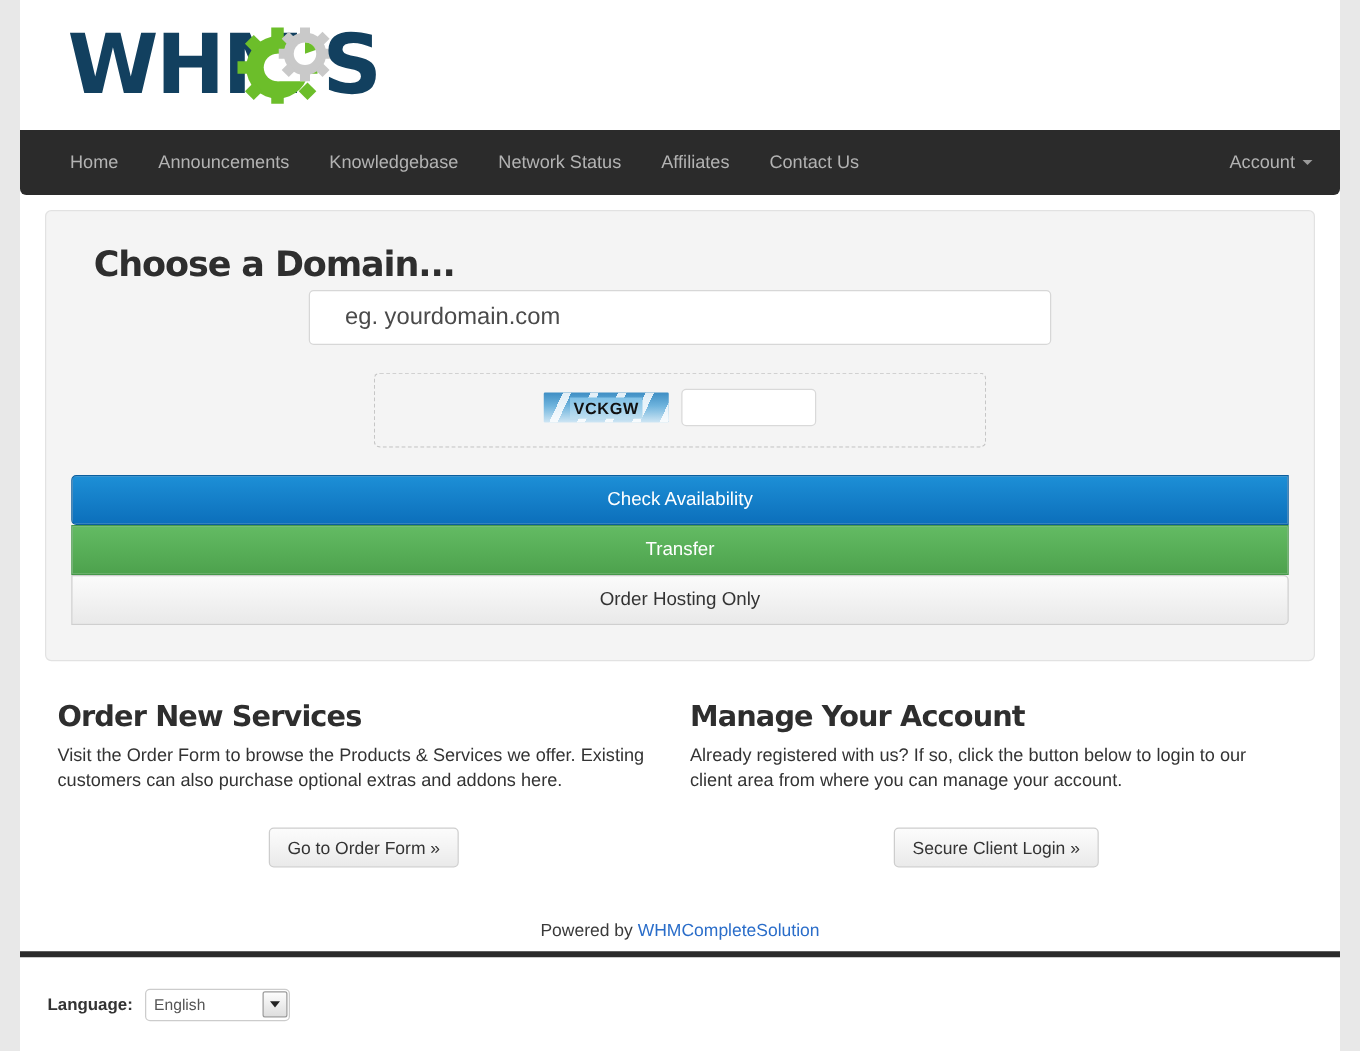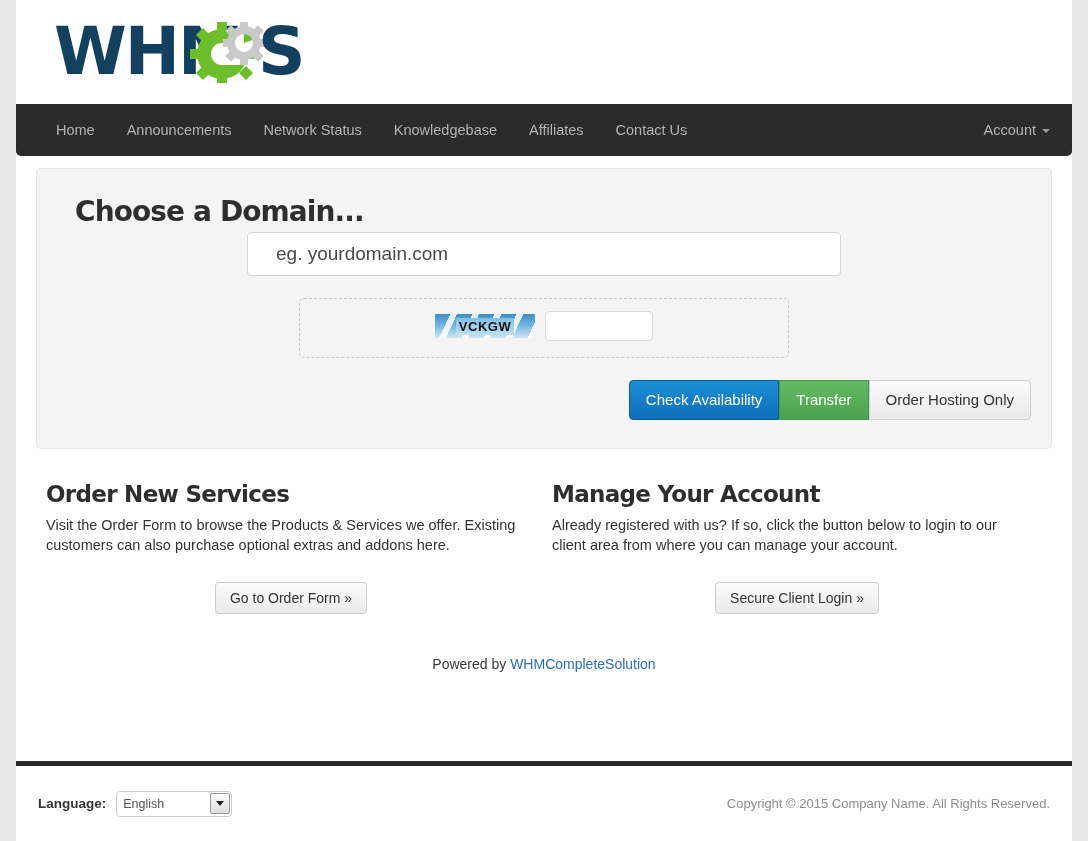--- a/index.html
+++ b/index.html
@@ -166,22 +166,23 @@
   .captcha-input {
     width: 108px; height: 30px;
     border: 1px solid #d9d9d9;
     border-radius: 4px;
     background: #fff;
     outline: none;
   }
 
   .btn-row {
     display: flex;
-    justify-content: flex-end;
+    justify-content: center;
     margin-top: 22px;
+    flex-direction: column;
   }
   .btn {
     font-size: 15px;
     border-radius: 4px;
     padding: 0 16px;
     height: 40px;
     line-height: 38px;
     cursor: pointer;
     border: 1px solid transparent;
     font-family: "Liberation Sans", sans-serif;
@@ -358,22 +359,22 @@
             <text x="204" y="53" font-size="66">S</text>
           </g>
         </svg>
       </div>
     </div>
 
     <div class="navbar">
       <div class="nav-left">
         <a class="nav-item">Home</a>
         <a class="nav-item">Announcements</a>
+        <a class="nav-item">Knowledgebase</a>
         <a class="nav-item">Network Status</a>
-        <a class="nav-item">Knowledgebase</a>
         <a class="nav-item">Affiliates</a>
         <a class="nav-item">Contact Us</a>
       </div>
       <div class="nav-right">
         <a class="nav-item" style="padding-right:0;"><span>Account</span><span class="caret"></span></a>
       </div>
     </div>
 
     <div class="main">
 
@@ -428,18 +429,17 @@
       <div class="footer-inner">
         <span class="lang-label">Language:</span>
         <span class="select-wrap">
           <select class="lang-select">
             <option>English</option>
           </select>
           <span class="select-arrow">
               <i></i>
             </span>
         </span>
-        <span class="copyright">Copyright © 2015 Company Name. All Rights Reserved.</span>
       </div>
     </div>
 
   </div>
 </div>
 
 </body></html>

